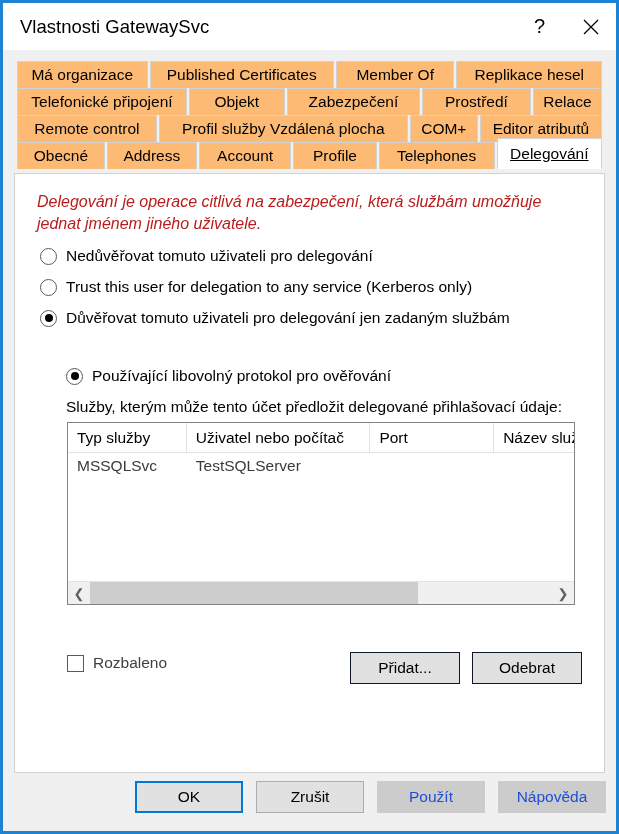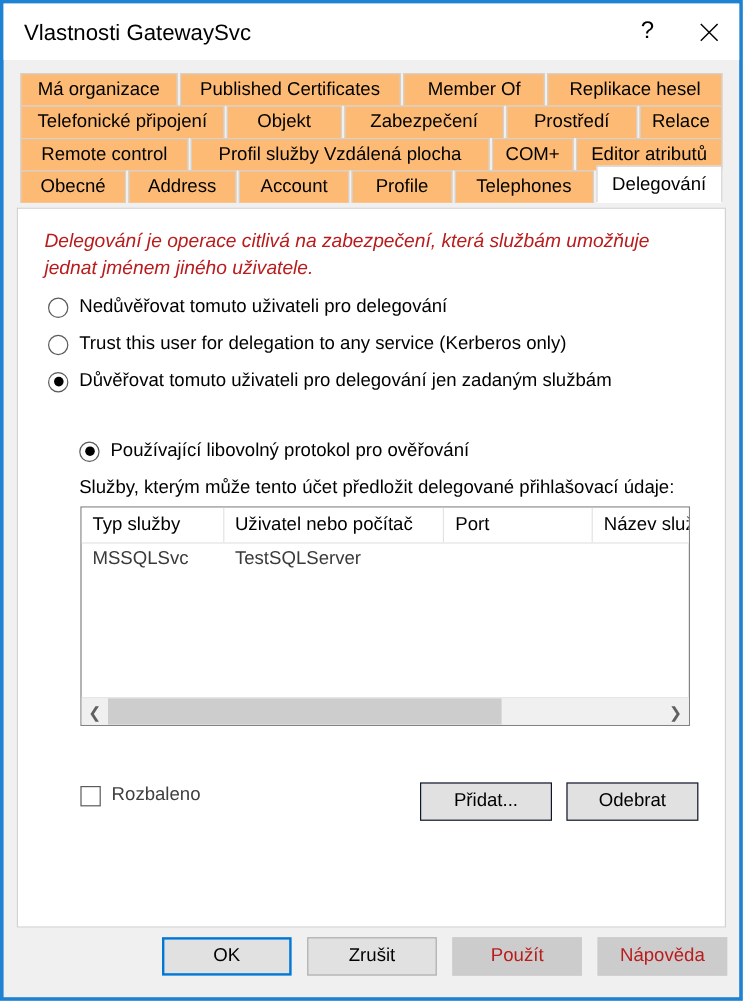--- a/index.html
+++ b/index.html
@@ -327,21 +327,21 @@
     display: flex;
     align-items: center;
     justify-content: center;
   }
   .footer-btn.default {
     border: 2px solid #0078d7;
   }
   .footer-btn.disabled {
     background: #cccccc;
     border-color: #cccccc;
-    color: #b91c1c;
+    color: #1d4ed8;
   }
   #btn-ok { left: 132px; }
   #btn-cancel { left: 253px; }
   #btn-apply { left: 374px; }
   #btn-help { left: 495px; }
 </style>
 </head>
 <body>
 
 <div id="dialog">
@@ -416,21 +416,21 @@
         </div>
         <div class="tab" style="width: 95px;">
           <span>Account</span>
         </div>
         <div class="tab" style="width: 85px;">
           <span>Profile</span>
         </div>
         <div class="tab" style="width: 119px;">
           <span>Telephones</span>
         </div>
-        <div class="tab active grow" style="width: 108px; margin-right: 0px;">
+        <div class="tab active grow" style="width: 108px; margin-right: 0px; text-decoration: underline;">
           <span>Delegování</span>
         </div>
       </div>
   </div>
 
   <div id="tabpanel">
 
     <div id="description">Delegování je operace citlivá na zabezpečení, která službám umožňuje jednat jménem jiného uživatele.</div>
 
     <div class="radio-row lvl1 opt1">

